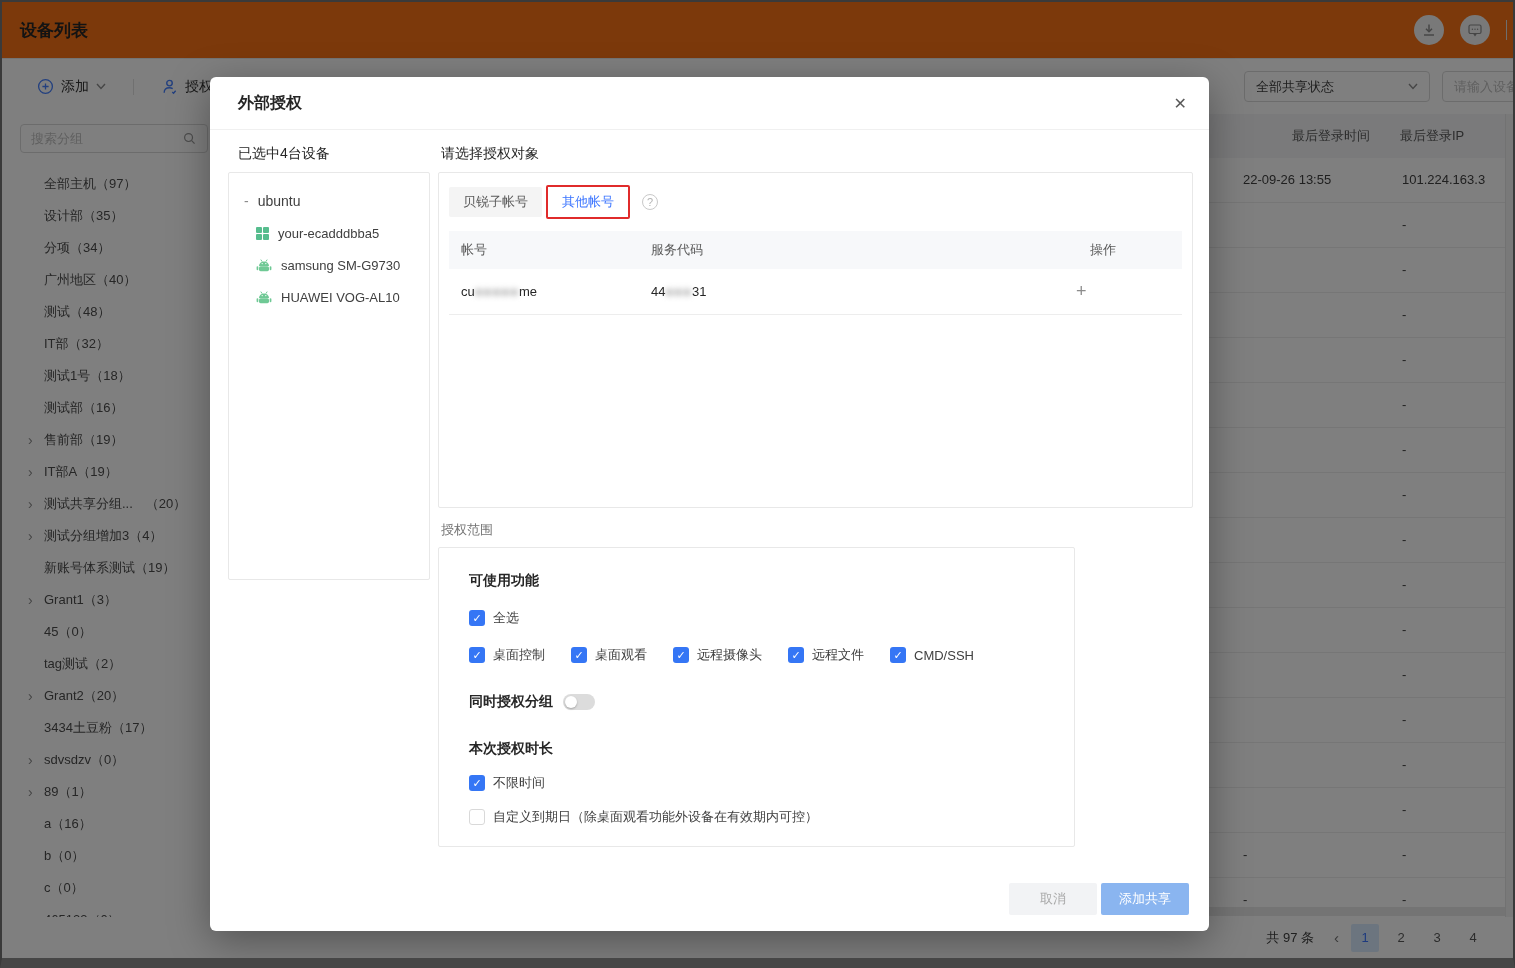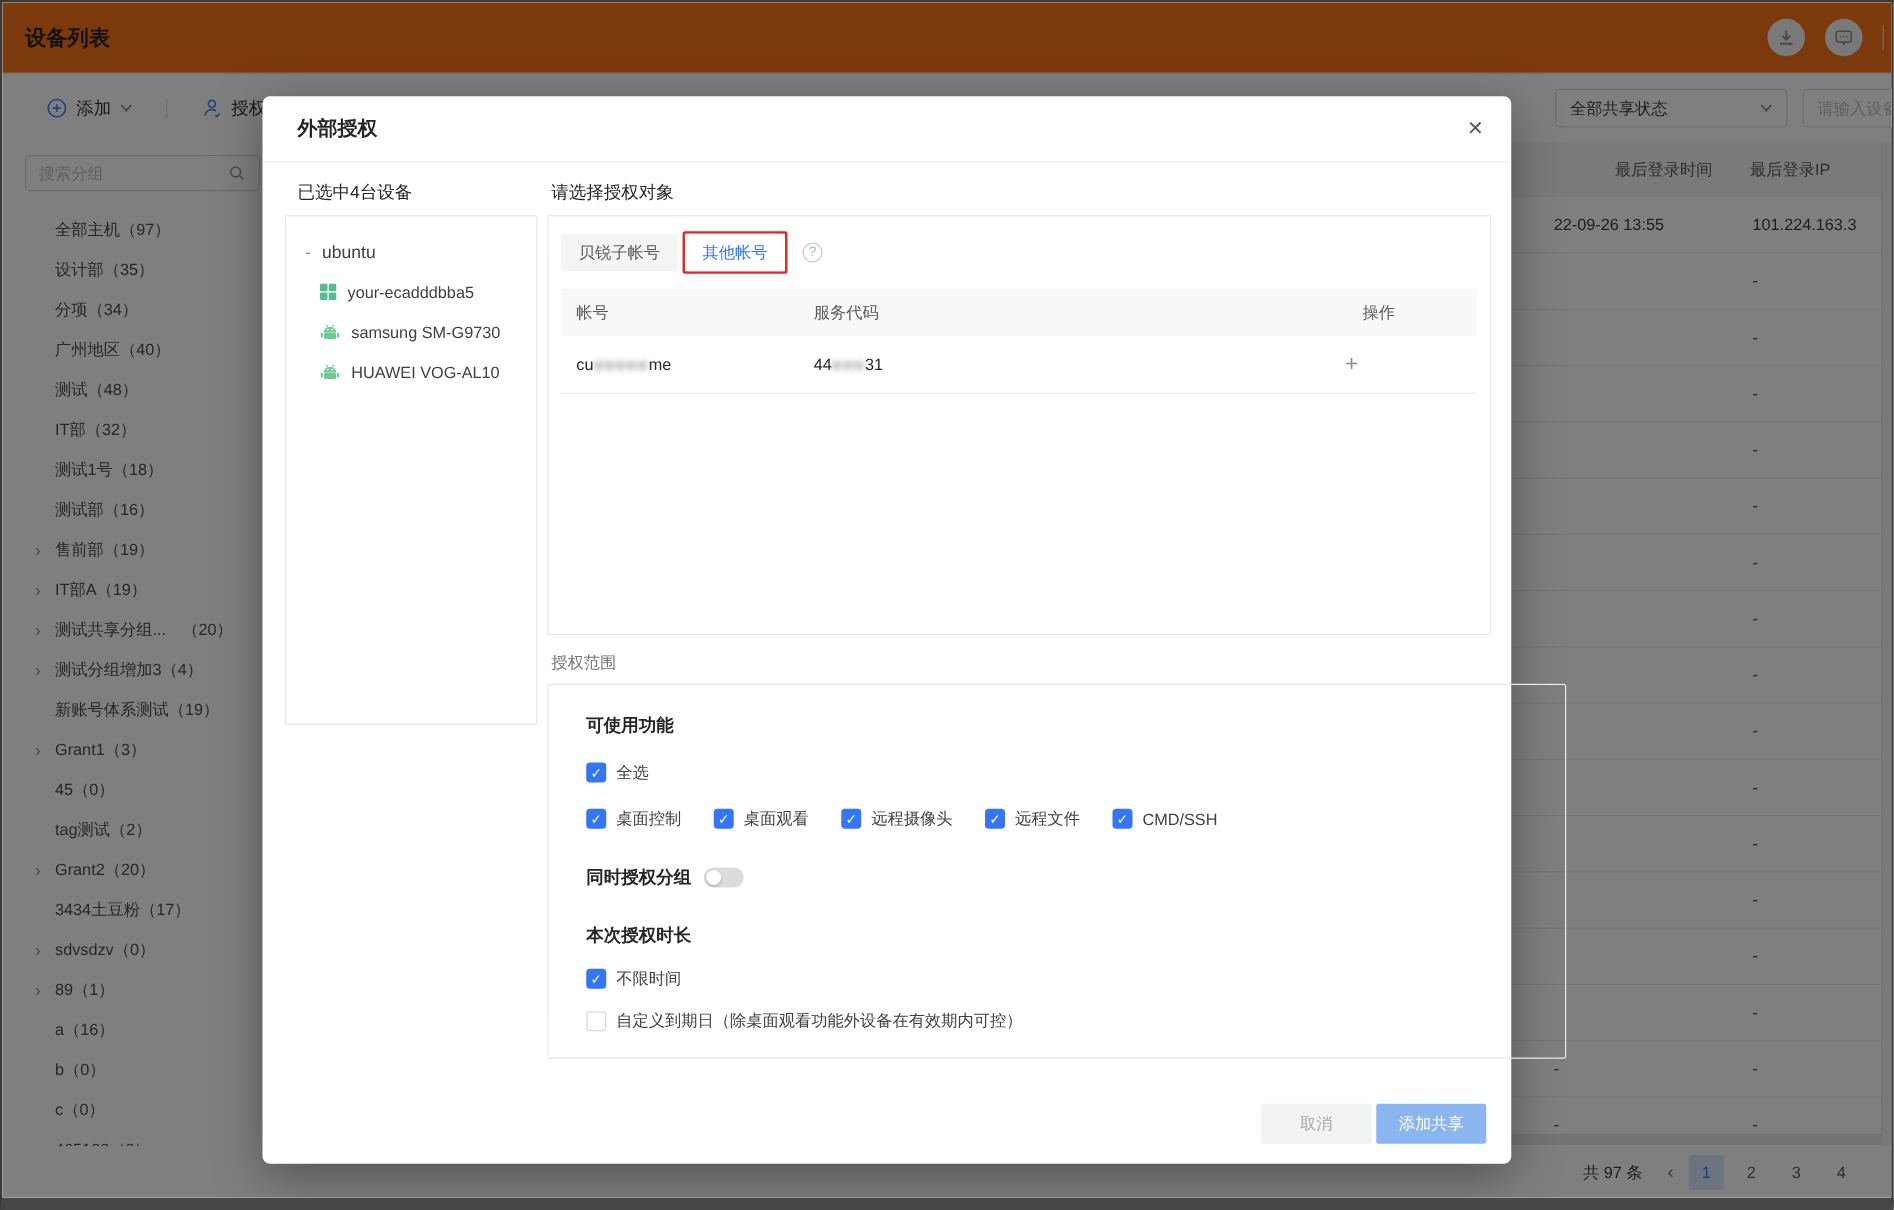--- a/index.html
+++ b/index.html
@@ -73,21 +73,21 @@
   .help-icon{width:16px;height:16px;border:1px solid #c9c9c9;border-radius:50%;color:#b3b3b3;font-size:11px;display:flex;align-items:center;justify-content:center;margin-left:12px;}
   .acct-table{margin-top:12px;}
   .acct-head{display:grid;grid-template-columns:202px 439px 1fr;height:38px;background:#f7f8fa;align-items:center;font-size:13px;color:#595959;}
   .acct-head > :first-child{padding-left:12px;}
   .acct-row{display:grid;grid-template-columns:202px 439px 1fr;height:46px;align-items:center;border-bottom:1px solid #ededed;font-size:13px;color:#262626;}
   .acct-row > :first-child{padding-left:12px;}
   .blur{filter:blur(3px);color:#888;letter-spacing:1px;}
   .plus-btn{color:#8c8c8c;font-size:18px;font-weight:400;margin-left:-14px;cursor:pointer;}
 
   .scope-label{position:absolute;left:231px;top:444px;font-size:13px;color:#737373;}
-  .right-panel2{position:absolute;left:228px;top:470px;width:815px;height:300px;border:1px solid #e8e8e8;border-radius:2px;padding:24px 30px;font-size:13px;color:#404040;}
+  .right-panel2{position:absolute;left:228px;top:470px;width:637px;height:300px;border:1px solid #e8e8e8;border-radius:2px;padding:24px 30px;font-size:13px;color:#404040;}
   .sec-title{font-size:14px;font-weight:700;color:#262626;}
   .cb-row{display:flex;align-items:center;margin-top:19px;}
   .feature-row{display:flex;align-items:center;gap:26px;margin-top:19px;}
   .cb-item{display:flex;align-items:center;}
   .cb{width:16px;height:16px;border-radius:3px;background:#3576f5;color:#fff;display:inline-flex;align-items:center;justify-content:center;font-size:11px;margin-right:8px;flex:none;}
   .cb.un{background:#fff;border:1px solid #d9d9d9;color:transparent;}
   .toggle-row{display:flex;align-items:center;margin-top:29px;}
   .toggle-label{font-size:14px;font-weight:700;color:#262626;}
   .toggle{width:32px;height:16px;border-radius:9px;background:#dcdcdc;position:relative;margin-left:10px;cursor:pointer;}
   .toggle .knob{position:absolute;left:2px;top:2px;width:12px;height:12px;background:#fff;border-radius:50%;box-shadow:0 1px 2px rgba(0,0,0,.25);}

